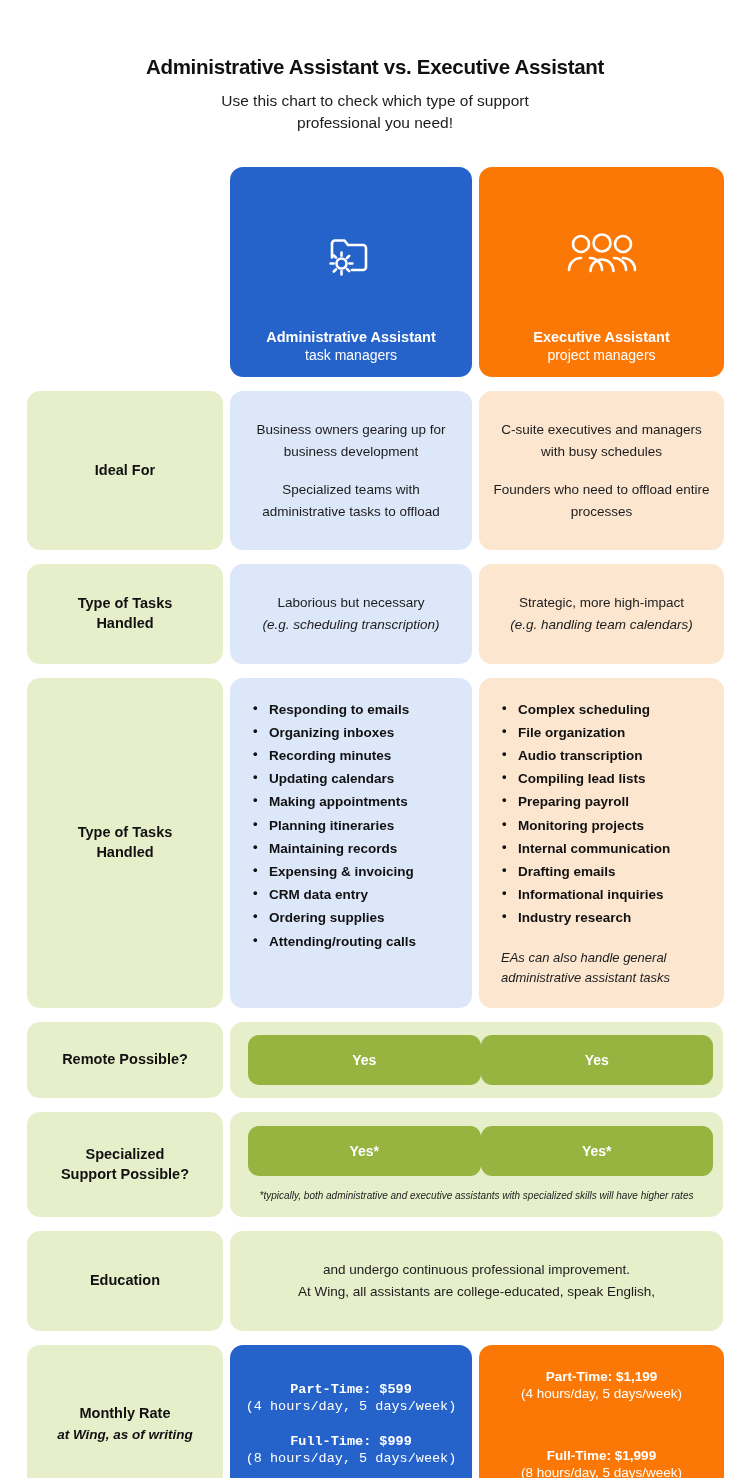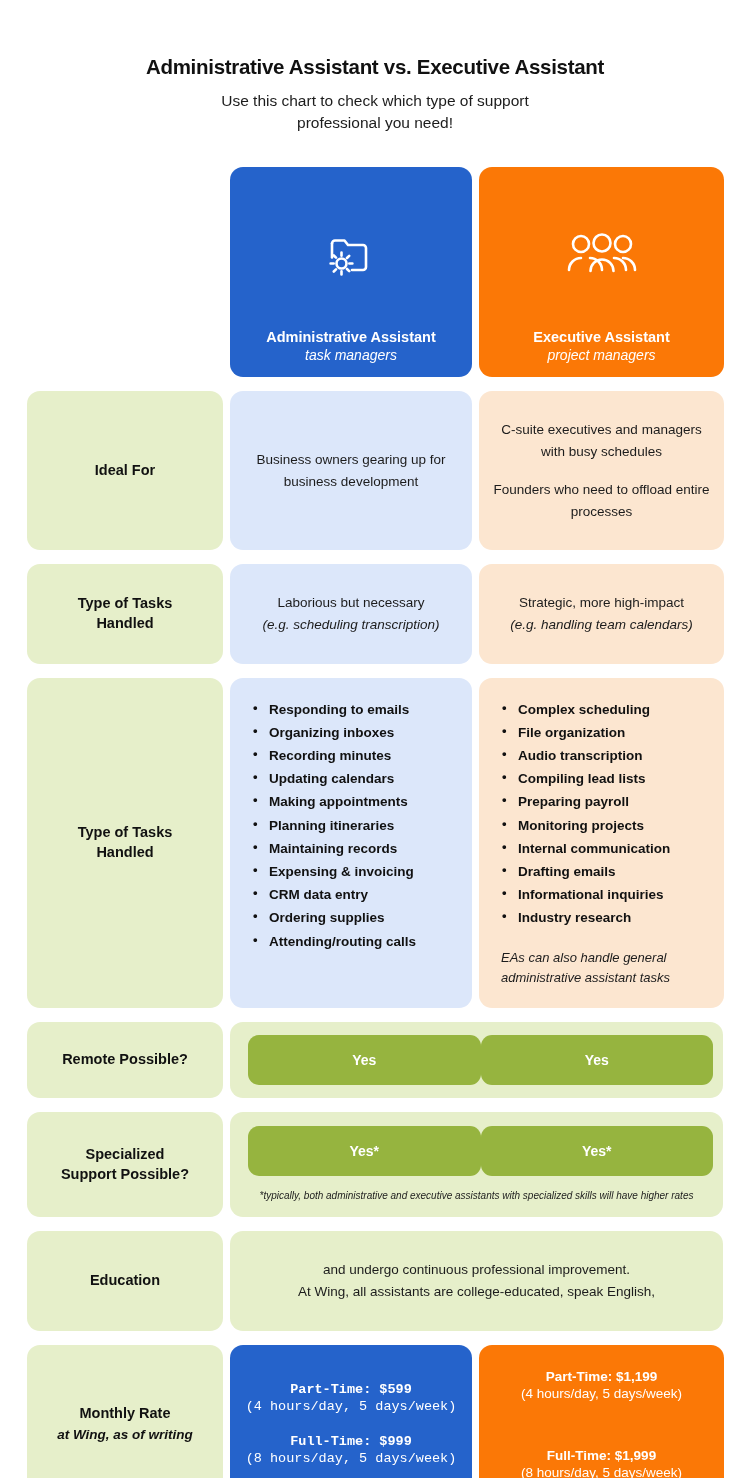--- a/index.html
+++ b/index.html
@@ -96,21 +96,20 @@
     justify-content: center;
   }
   .header-card .card-title {
     font-size: 14.5px;
     font-weight: bold;
     color: #ffffff;
     margin-bottom: 2px;
   }
   .header-card .card-sub {
     font-size: 14px;
-    font-style: italic;
     color: #ffffff;
     text-align: center;
   }
 
   
   .bullet-cell {
     align-items: flex-start;
     justify-content: flex-start;
     padding: 20px 14px 20px 22px;
     text-align: left;
@@ -228,20 +227,21 @@
       <span class="card-sub">project managers</span>
     </div>
   </div>
 
   <div class="grid-row">
     <div class="col-label cell cell-label">
       <span>Ideal For</span>
     </div>
     <div class="col-a cell cell-blue-tint body-text">
       <span class="para">Business owners gearing up for business development</span>
+      <span class="para">Specialized teams with administrative tasks to offload</span>
     </div>
     <div class="col-b cell cell-peach-tint body-text">
       <span class="para">C-suite executives and managers with busy schedules</span>
       <span class="para">Founders who need to offload entire processes</span>
     </div>
   </div>
 
   <div class="grid-row">
     <div class="col-label cell cell-label">
       <span>Type of Tasks</span>

